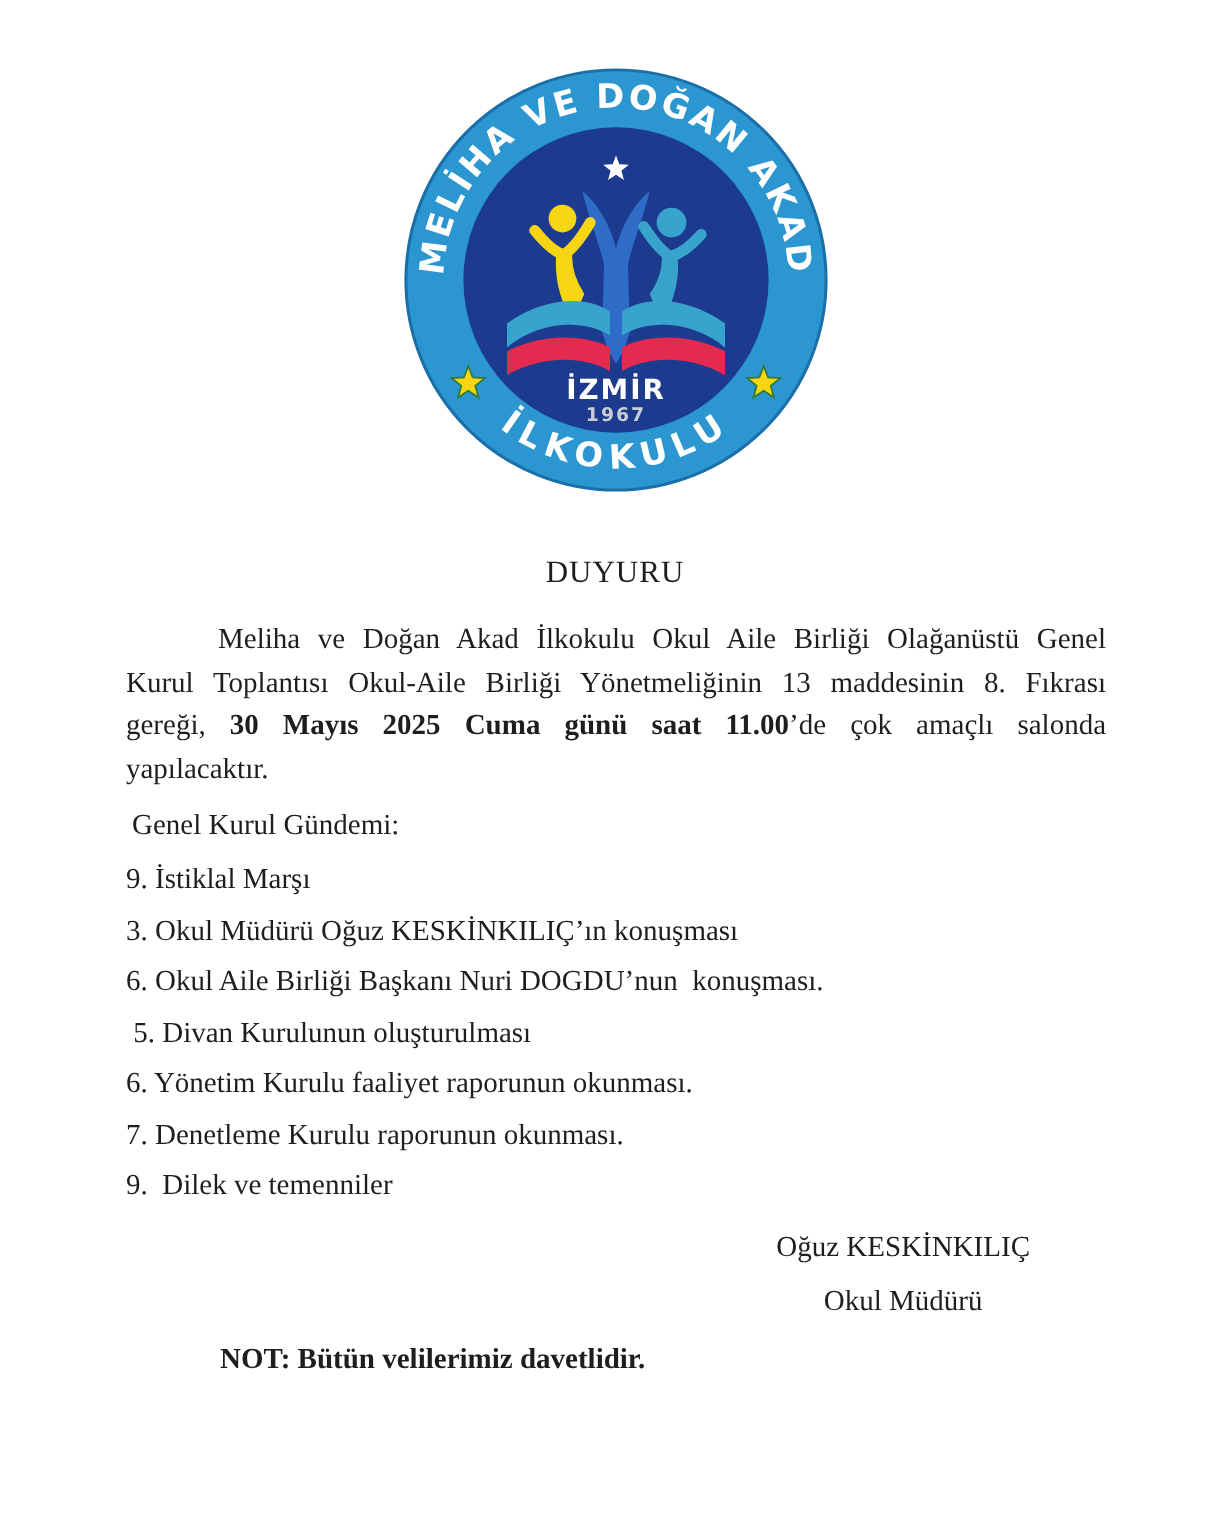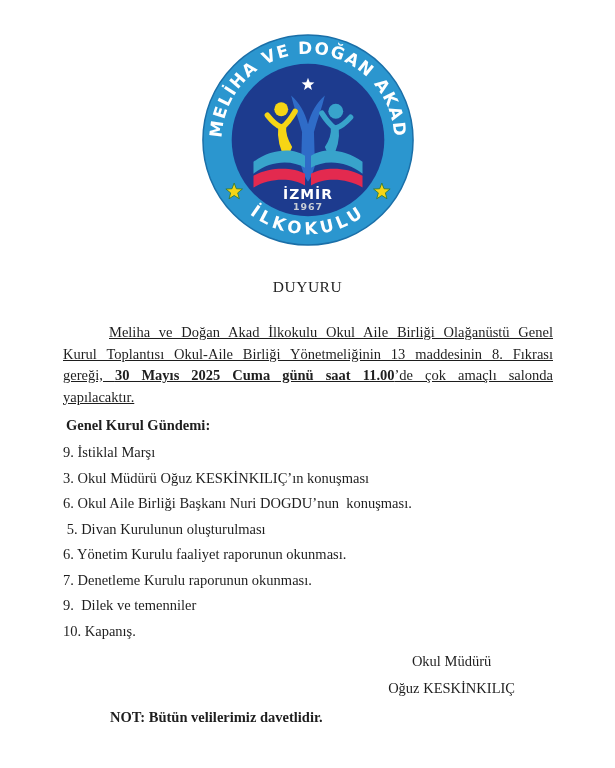--- a/index.html
+++ b/index.html
@@ -18,32 +18,31 @@
     padding-top: 28px;
   }
   .doc-title {
     margin: 26px 0 0 0;
     text-align: center;
     font-size: 15.5px;
     font-weight: 400;
     letter-spacing: 0.5px;
   }
   .intro {
-    margin: 26px 62px 0 63px;
+    margin: 14px 62px 0 63px;
     font-size: 14.5px;
     line-height: 21.5px;
     text-align: justify;
     text-indent: 46px;
     word-spacing: 1.5px;
-    text-decoration: underline;
   }
   .agenda-heading {
     margin: 9px 0 0 66px;
     font-size: 14.5px;
-    font-weight: 700;
+    font-weight: 400;
   }
   .agenda {
     margin: 6px 0 0 63px;
     font-size: 14.5px;
   }
   .agenda-item {
     line-height: 25.5px;
     white-space: pre-wrap;
   }
   .signature {
@@ -140,25 +139,24 @@
   <p class="agenda-heading">Genel Kurul Gündemi:</p>
 
   <div class="agenda">
     <div class="agenda-item">9. İstiklal Marşı</div>
     <div class="agenda-item">3. Okul Müdürü Oğuz KESKİNKILIÇ’ın konuşması</div>
     <div class="agenda-item">6. Okul Aile Birliği Başkanı Nuri DOGDU’nun  konuşması.</div>
     <div class="agenda-item"> 5. Divan Kurulunun oluşturulması</div>
     <div class="agenda-item">6. Yönetim Kurulu faaliyet raporunun okunması.</div>
     <div class="agenda-item">7. Denetleme Kurulu raporunun okunması.</div>
     <div class="agenda-item">9.  Dilek ve temenniler</div>
-    <div class="agenda-item">10. Kapanış.</div>
   </div>
 
   <div class="signature">
     <div class="signature-inner">
+      <div>Oğuz KESKİNKILIÇ</div>
       <div>Okul Müdürü</div>
-      <div>Oğuz KESKİNKILIÇ</div>
     </div>
   </div>
 
   <p class="note">NOT: Bütün velilerimiz davetlidir.</p>
 
 </div>
 
 </body></html>

